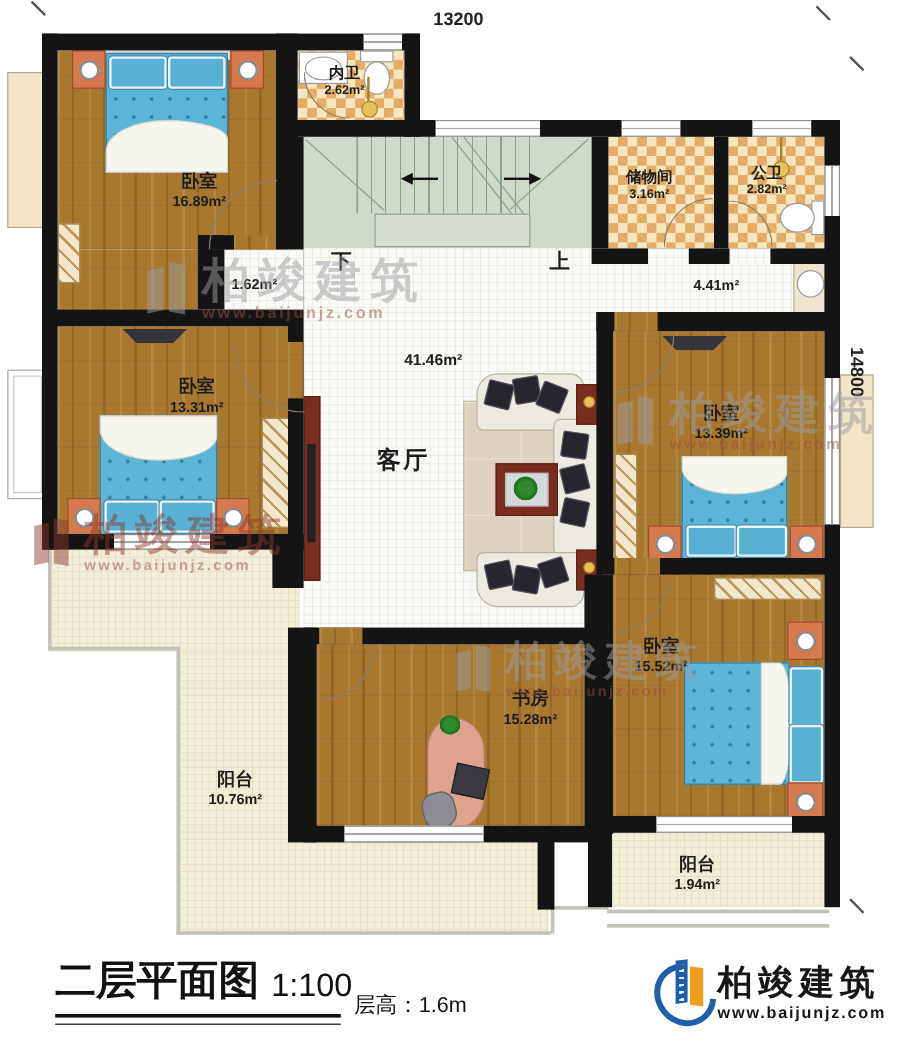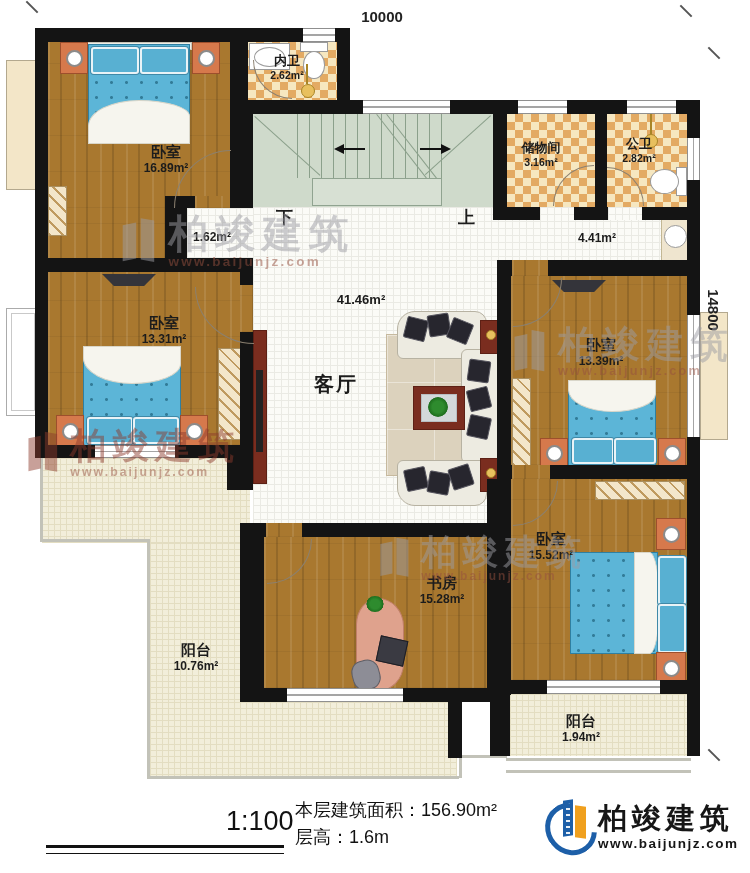--- a/index.html
+++ b/index.html
@@ -341,21 +341,21 @@
     <span class="rname">阳台</span>
     <span class="rarea">10.76m²</span>
   </div>
   <div class="rlabel" style="left:581px;top:712px">
     <span class="rname">阳台</span>
     <span class="rarea">1.94m²</span>
   </div>
   <div class="stairlab" style="left:276px;top:206px">下</div>
   <div class="stairlab" style="left:458px;top:206px">上</div>
 
-  <div class="dimtext" style="left:347px;top:8px;width:70px">10000</div>
+  <div class="dimtext" style="left:347px;top:8px;width:70px">13200</div>
   <div class="dimtext" style="left:670px;top:300px;width:84px;height:20px;transform:rotate(90deg)">14800</div>
   <div class="tick" style="left:24px;top:6px"></div>
   <div class="tick" style="left:678px;top:10px"></div>
   <div class="tick" style="left:706px;top:52px"></div>
   <div class="tick" style="left:706px;top:754px"></div>
 
   <div class="wm wm-gray" style="left:120px;top:214px;transform:scale(.9);transform-origin:0 0">
     <div class="wm-logo"></div>
     <div>
       <div class="wm-brand">柏竣建筑</div>
@@ -377,23 +377,23 @@
     </div>
   </div>
   <div class="wm wm-gray" style="left:378px;top:534px;transform:scale(.8);transform-origin:0 0">
     <div class="wm-logo"></div>
     <div>
       <div class="wm-brand">柏竣建筑</div>
       <div class="wm-url">www.baijunjz.com</div>
     </div>
   </div>
 
+  <div class="tb-title">二层平面图</div>
   <div class="tb-rule"></div>
   <div class="tb-scale">1:100</div>
-  <div class="tb-area">本层建筑面积：156.90m²</div>
   <div class="tb-height">层高：1.6m</div>
   <div class="bmark">
     <div class="bm-swoosh"></div>
     <div class="bm-b1"></div>
     <div class="bm-b2"></div>
   </div>
   <div class="tb-brand">柏竣建筑</div>
   <div class="tb-site">www.baijunjz.com</div>
 
 </div>

